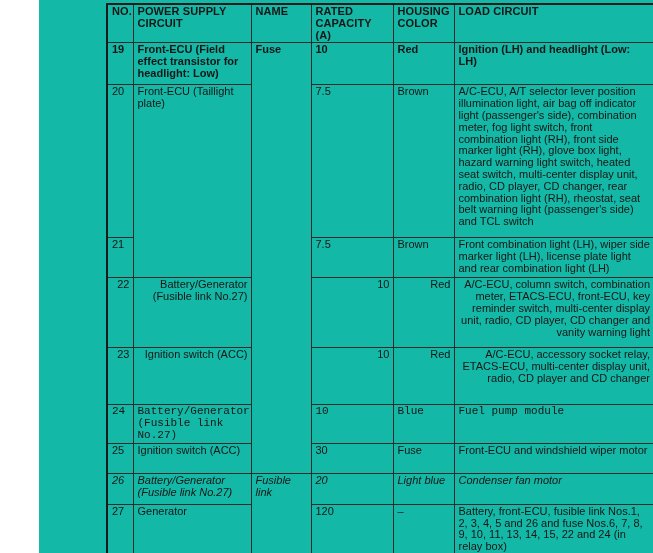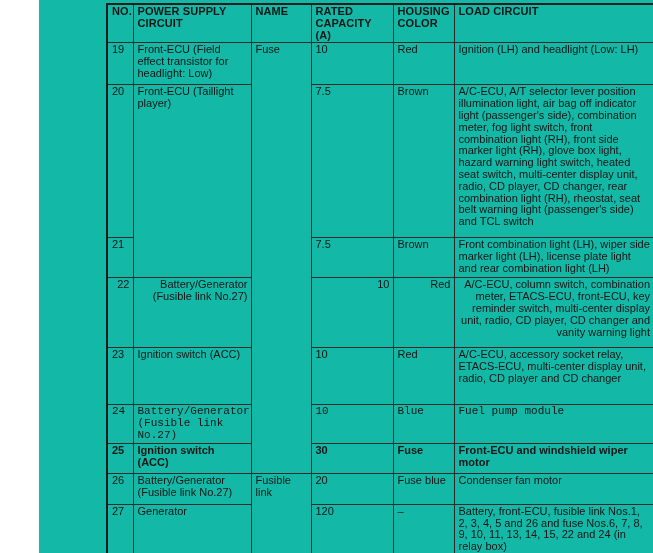--- a/index.html
+++ b/index.html
@@ -42,28 +42,28 @@
   }
   
   col.c-no      { width: 26px; }
   col.c-psc     { width: 118px; }
   col.c-name    { width: 60px; }
   col.c-rated   { width: 82px; }
   col.c-housing { width: 61px; }
   col.c-load    { width: 200px; }
   
   tr.h-head { height: 30px; }
-  tr.r19 { height: 42px; }
+  tr.r19 { height: 42px; font-weight: bold; }
   tr.r20 { height: 153px; }
   tr.r21 { height: 40px; }
   tr.r22 { height: 70px; text-align: right; }
-  tr.r23 { height: 57px; }
+  tr.r23 { height: 57px; text-align: right; }
   tr.r24 { height: 27px; font-family: Liberation Mono, monospace; }
-  tr.r25 { height: 30px; font-weight: bold; }
-  tr.r26 { height: 31px; }
+  tr.r25 { height: 30px; }
+  tr.r26 { height: 31px; font-style: italic; }
   tr.r27 { height: 62px; }
 </style>
 </head>
 <body>
 
 <div class="page">
   <table class="fuse-table">
     <colgroup>
       <col class="c-no">
       <col class="c-psc">
@@ -89,21 +89,21 @@
       <tr class="r19">
         <td>19</td>
         <td>Front-ECU (Field effect transistor for headlight: Low)</td>
         <td rowspan="7">Fuse</td>
         <td>10</td>
         <td>Red</td>
         <td>Ignition (LH) and headlight (Low: LH)</td>
       </tr>
       <tr class="r20">
         <td>20</td>
-        <td rowspan="2">Front-ECU (Taillight player)</td>
+        <td rowspan="2">Front-ECU (Taillight plate)</td>
         <td>7.5</td>
         <td>Brown</td>
         <td>A/C-ECU, A/T selector lever position illumination light, air bag off indicator light (passenger's side), combination meter, fog light switch, front combination light (RH), front side marker light (RH), glove box light, hazard warning light switch, heated seat switch, multi-center display unit, radio, CD player, CD changer, rear combination light (RH), rheostat, seat belt warning light (passenger's side) and TCL switch</td>
       </tr>
       <tr class="r21">
         <td>21</td>
         <td>7.5</td>
         <td>Brown</td>
         <td>Front combination light (LH), wiper side marker light (LH), license plate light and rear combination light (LH)</td>
       </tr>
@@ -133,21 +133,21 @@
         <td>Ignition switch (ACC)</td>
         <td>30</td>
         <td>Fuse</td>
         <td>Front-ECU and windshield wiper motor</td>
       </tr>
       <tr class="r26">
         <td>26</td>
         <td>Battery/Generator (Fusible link No.27)</td>
         <td rowspan="2">Fusible link</td>
         <td>20</td>
-        <td>Fuse blue</td>
+        <td>Light blue</td>
         <td>Condenser fan motor</td>
       </tr>
       <tr class="r27">
         <td>27</td>
         <td>Generator</td>
         <td>120</td>
         <td>–</td>
         <td>Battery, front-ECU, fusible link Nos.1, 2, 3, 4, 5 and 26 and fuse Nos.6, 7, 8, 9, 10, 11, 13, 14, 15, 22 and 24 (in relay box)</td>
       </tr>
     </tbody>

